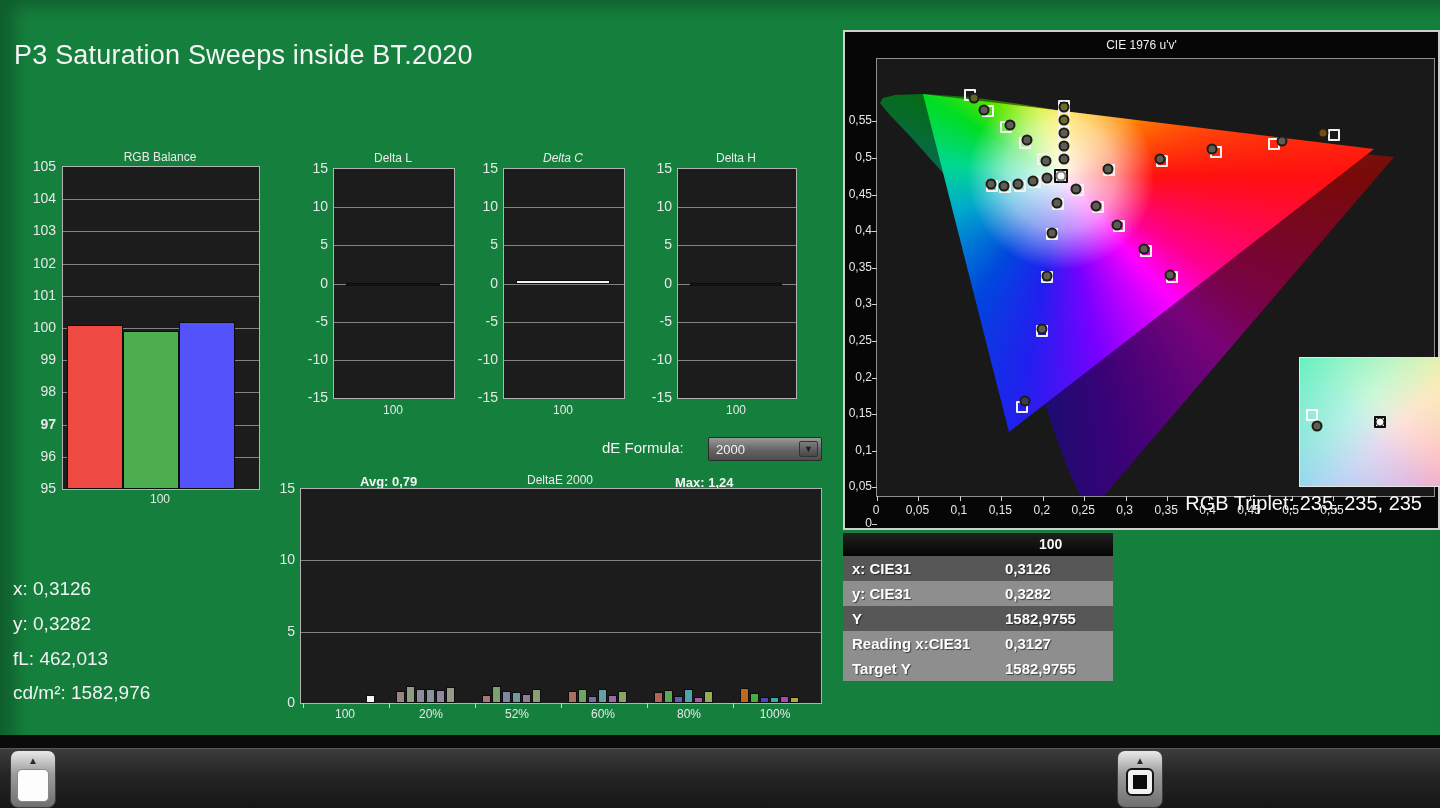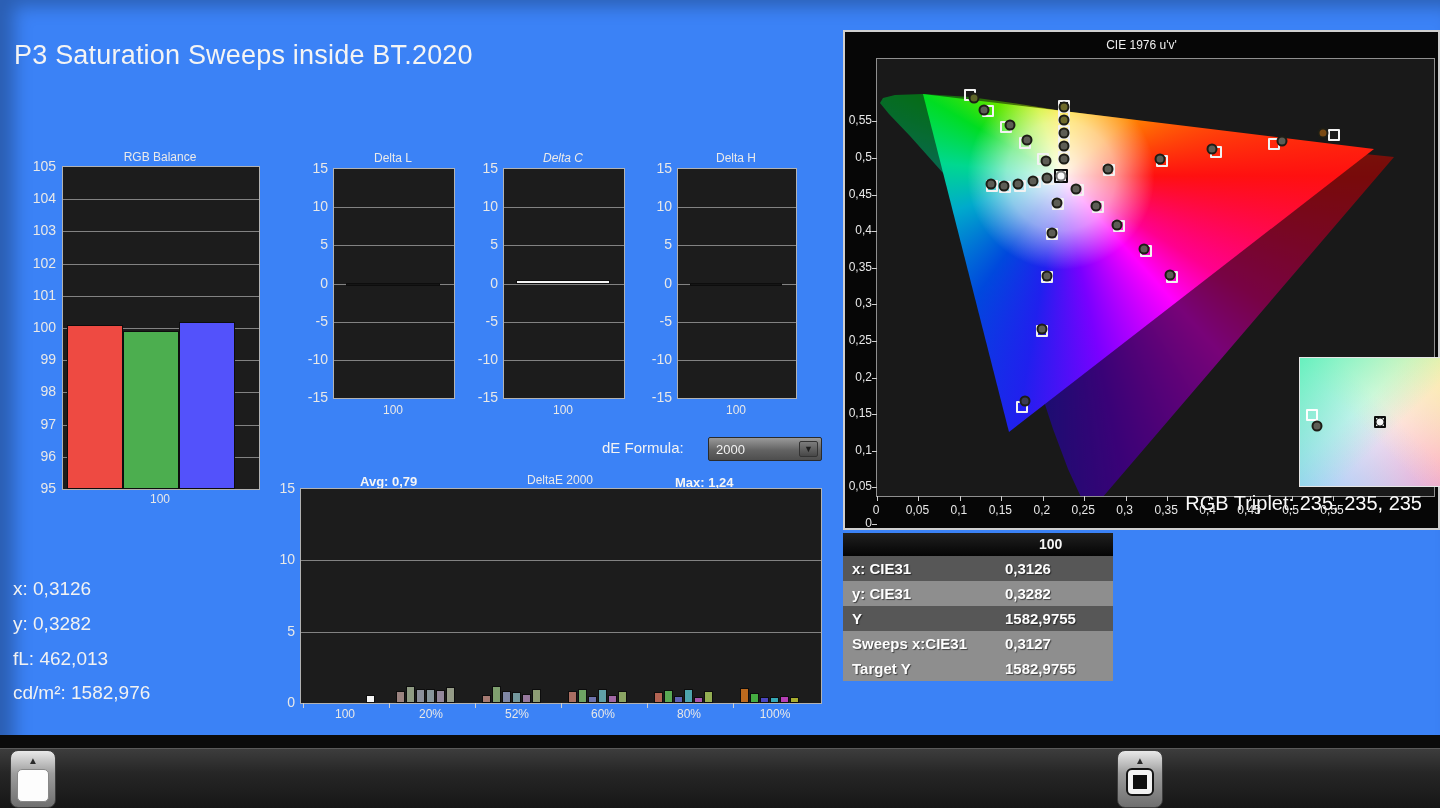--- a/index.html
+++ b/index.html
@@ -1,17 +1,17 @@
 <!DOCTYPE html>
 <html><head>
 <meta charset="utf-8">
 <style>
   html,body{margin:0;padding:0;background:#2e2e2e;width:1440px;height:808px;overflow:hidden;
     font-family:"Liberation Sans","DejaVu Sans",sans-serif;-webkit-font-smoothing:antialiased;}
-  .app{position:relative;width:1440px;height:800px;background:#3b82f6;box-shadow:inset 14px 6px 18px rgba(0,0,0,.28);}
+  .app{position:relative;width:1440px;height:800px;background:#15803d;box-shadow:inset 14px 6px 18px rgba(0,0,0,.28);}
   .page-title{position:absolute;left:14px;top:40px;font-size:27px;color:#f4f4f4;letter-spacing:.2px;}
   
   .plot{position:absolute;background:#1c1c1c;border:1px solid #b2b2b2;}
   .chart-title{position:absolute;font-size:12px;color:#eaeaea;transform:translateX(-50%);white-space:nowrap;}
   .grid{position:absolute;left:0;right:0;height:1px;background:#9c9c9c;opacity:.8;}
   .ylab{position:absolute;font-size:14px;color:#e8e8e8;transform:translate(-100%,-50%);white-space:nowrap;}
   .xlab{position:absolute;font-size:11px;color:#e8e8e8;transform:translate(-50%,0);white-space:nowrap;}
   .bar{position:absolute;border:1px solid #0d0d0d;box-sizing:border-box;}
   .avgmax{position:absolute;font-size:13px;font-weight:bold;color:#f5f5f5;white-space:nowrap;}
   
@@ -271,21 +271,21 @@
     </div>
     <div class="mt-row even">
       <div class="mt-label">y: CIE31</div>
       <div class="mt-value">0,3282</div>
     </div>
     <div class="mt-row odd">
       <div class="mt-label">Y</div>
       <div class="mt-value">1582,9755</div>
     </div>
     <div class="mt-row even">
-      <div class="mt-label">Sweeps x:CIE31</div>
+      <div class="mt-label">Reading x:CIE31</div>
       <div class="mt-value">0,3127</div>
     </div>
     <div class="mt-row even">
       <div class="mt-label">Target Y</div>
       <div class="mt-value">1582,9755</div>
     </div>
   </div>
 
   <div class="toolbar-gap"></div>
   <div class="toolbar">
@@ -303,21 +303,21 @@
 
   </div>
 <div class="ylab" style="left: 56px; top: 166px;">105</div>
     <div class="ylab" style="left: 56px; top: 198.2px;">104</div>
     <div class="ylab" style="left: 56px; top: 230.4px;">103</div>
     <div class="ylab" style="left: 56px; top: 262.6px;">102</div>
     <div class="ylab" style="left: 56px; top: 294.8px;">101</div>
     <div class="ylab" style="left: 56px; top: 327px;">100</div>
     <div class="ylab" style="left: 56px; top: 359.2px;">99</div>
     <div class="ylab" style="left: 56px; top: 391.4px;">98</div>
-    <div class="ylab" style="left: 56px; top: 423.6px;">97</div>
+    <div class="ylab" style="left: 56px; top: 423.6px; font-weight: bold;">97</div>
     <div class="ylab" style="left: 56px; top: 455.8px;">96</div>
     <div class="ylab" style="left: 56px; top: 488px;">95</div>
     <div class="xlab" style="left: 160px; top: 492px; font-size: 12px;">100</div>
     <div class="chart-title" style="left: 393px; top: 151px;">Delta L</div>
     <div class="plot" style="left: 333px; top: 168px; width: 120px; height: 229px;">
       <div class="grid" style="top: 38.1667px;"></div>
       <div class="grid" style="top: 76.3333px;"></div>
       <div class="grid" style="top: 114.5px;"></div>
       <div class="grid" style="top: 152.667px;"></div>
       <div class="grid" style="top: 190.833px;"></div>

